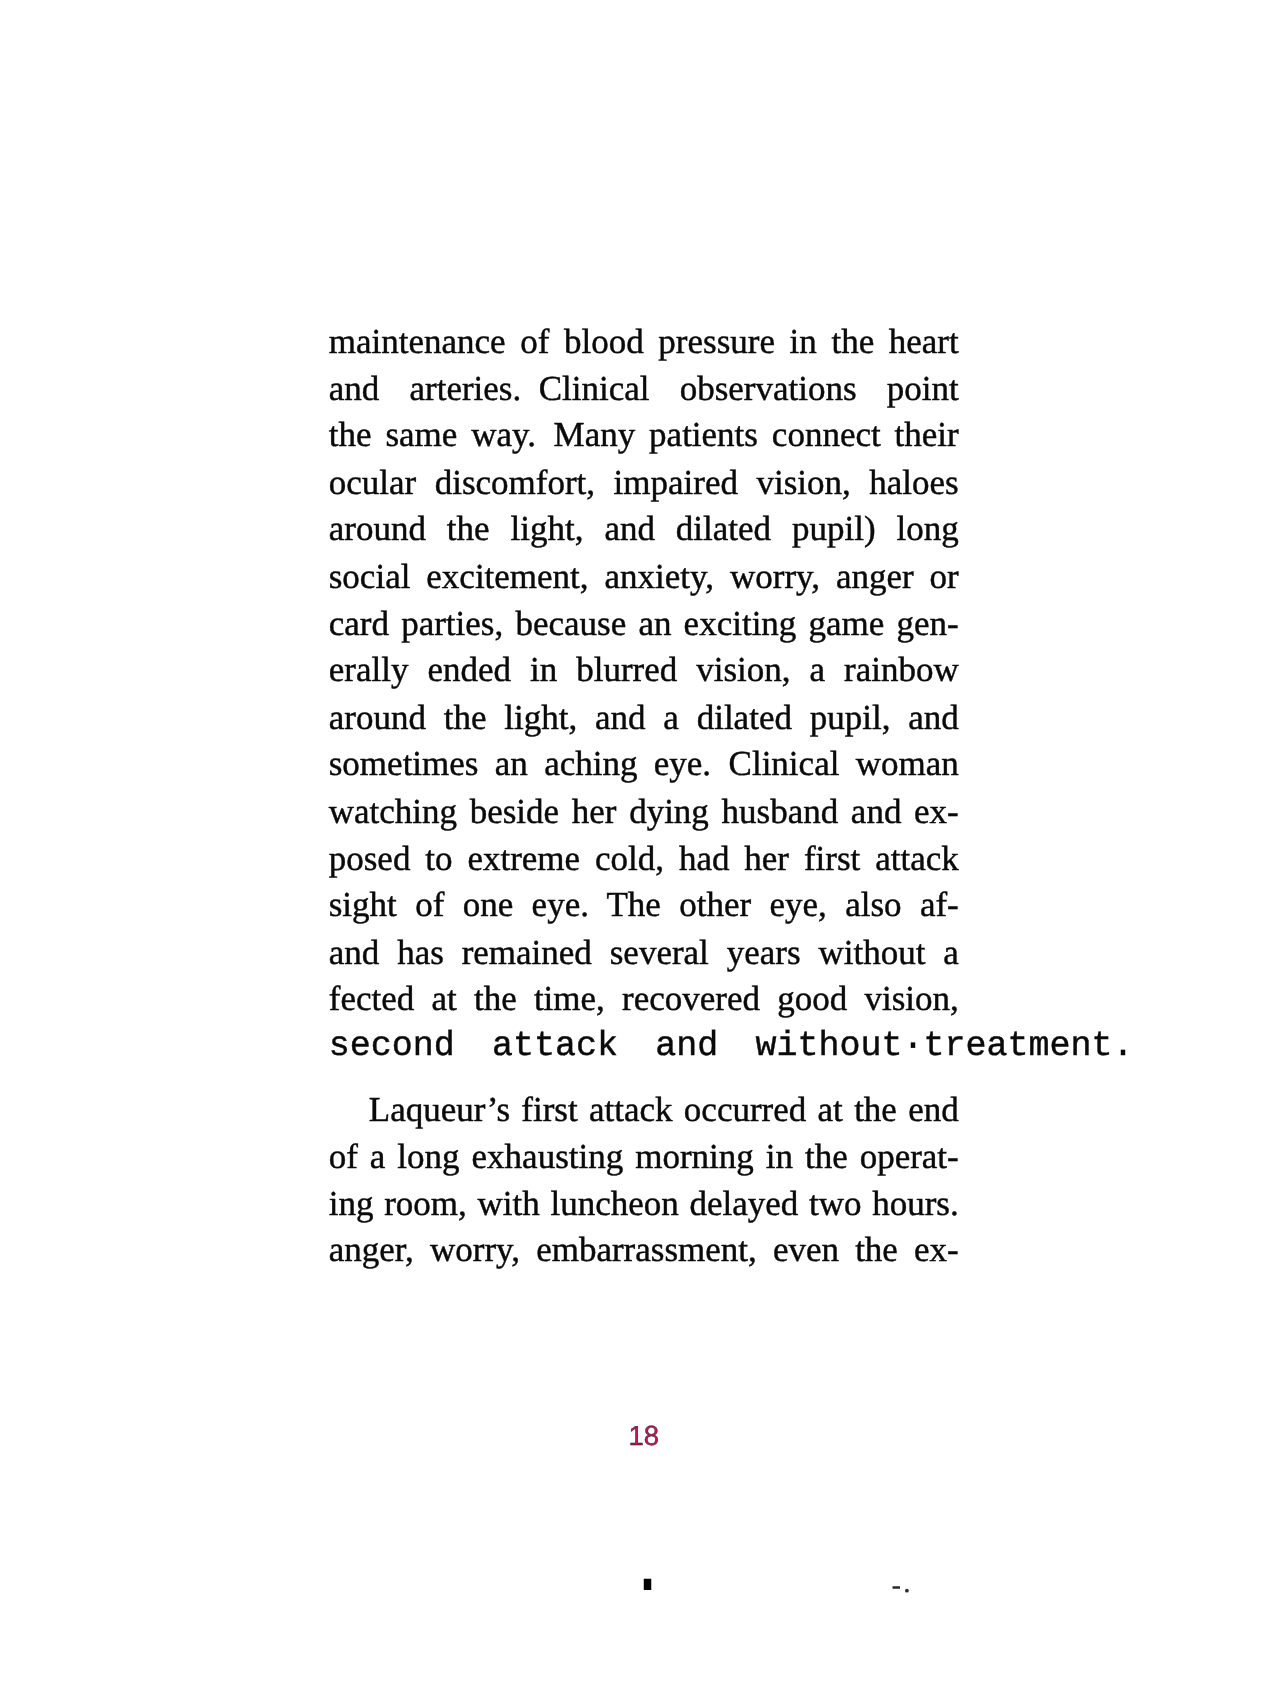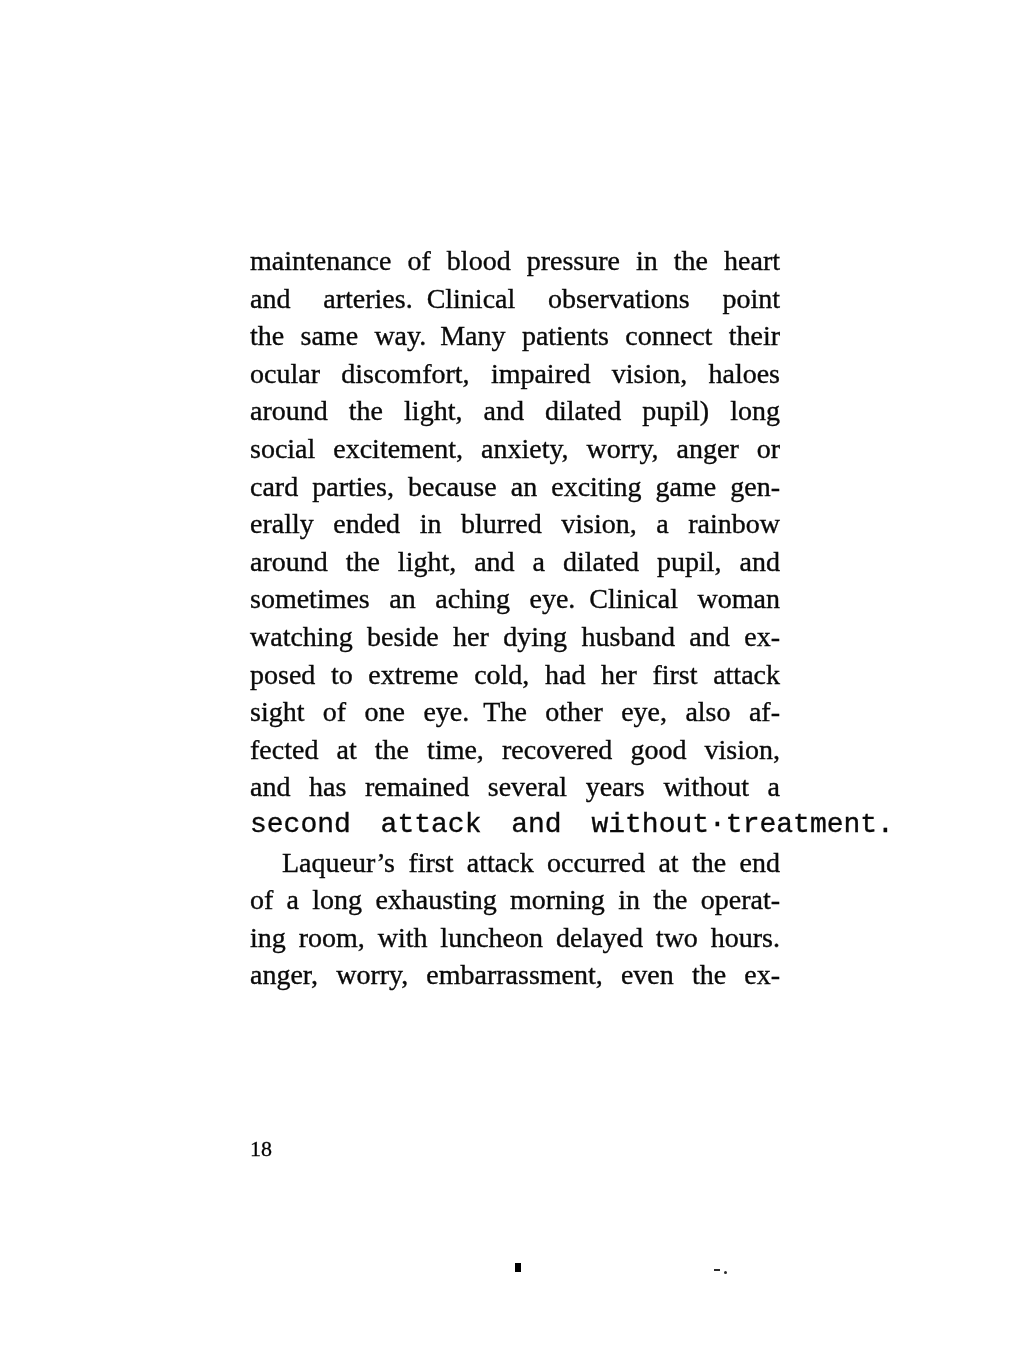--- a/index.html
+++ b/index.html
@@ -18,21 +18,21 @@
     position: absolute;
     left: 250px;
     top: 242px;
     width: 530px;
     font-family: "Liberation Serif", serif;
     font-size: 28px;
     line-height: 37.6px;
     color: #0a0a0a;
     -webkit-text-stroke: 0.35px #0a0a0a;
   }
-  .para { margin: 0; padding: 0; }
+  .para { margin: 13px; padding: 0; }
   .line {
     text-align: justify;
     text-align-last: justify;
     text-justify: inter-word;
     white-space: nowrap;
     overflow: visible;
   }
   
   .line.para-last {
     text-align-last: left;
@@ -41,25 +41,25 @@
   }
   
   .line.indent {
     text-indent: 32px;
   }
   .page-number {
     position: absolute;
     left: 250px;
     top: 1136px;
     width: 530px;
-    text-align: left;
-    font-family: Liberation Serif, serif;
+    text-align: center;
+    font-family: Liberation Sans, sans-serif;
     font-size: 22px;
     line-height: 26px;
-    color: #000000;
+    color: #be185d;
     -webkit-text-stroke: 0.3px #0a0a0a;
   }
   
   .speck-square {
     position: absolute;
     left: 515px;
     top: 1263px;
     width: 6px;
     height: 9px;
     background: #000000;
@@ -96,22 +96,22 @@
       <div class="line">ocular discomfort, impaired vision, haloes</div>
       <div class="line">around the light, and dilated pupil) long</div>
       <div class="line">social excitement, anxiety, worry, anger or</div>
       <div class="line">card parties, because an exciting game gen-</div>
       <div class="line">erally ended in blurred vision, a rainbow</div>
       <div class="line">around the light, and a dilated pupil, and</div>
       <div class="line">sometimes an aching eye. Clinical woman</div>
       <div class="line">watching beside her dying husband and ex-</div>
       <div class="line">posed to extreme cold, had her first attack</div>
       <div class="line">sight of one eye. The other eye, also af-</div>
+      <div class="line">and has remained several years without a</div>
       <div class="line">fected at the time, recovered good vision,</div>
-      <div class="line">and has remained several years without a</div>
       <div class="line para-last">second attack and without·treatment.</div>
     </section>
 
     <section class="para">
       <div class="line indent">Laqueur’s first attack occurred at the end</div>
       <div class="line">of a long exhausting morning in the operat-</div>
       <div class="line">ing room, with luncheon delayed two hours.</div>
       <div class="line">anger, worry, embarrassment, even the ex-</div>
     </section>
 

